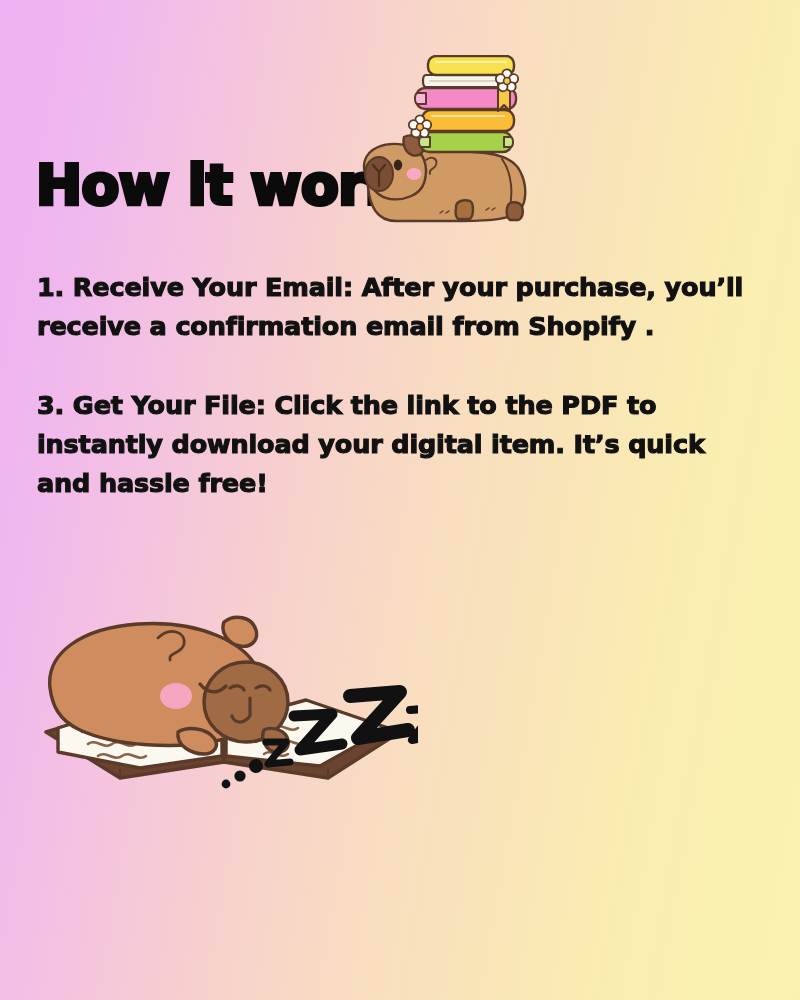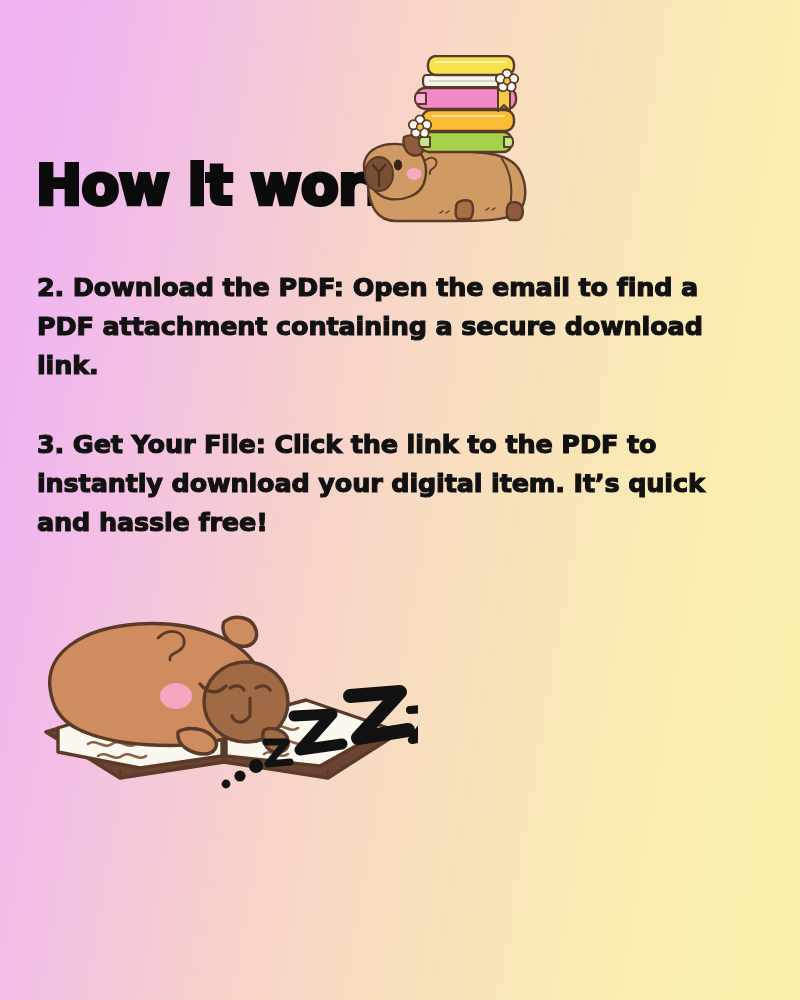--- a/index.html
+++ b/index.html
@@ -160,21 +160,21 @@
               <circle cx="-4.1" cy="5.7" r="4.6"></circle>
             <circle cx="-6.6" cy="-2.2" r="4.6"></circle>
           </g>
           <circle cx="0" cy="0" r="3.4" fill="#f6c64a" stroke="#5a3a28" stroke-width="1.5"></circle>
         </g>
       </g>
     </svg>
   </div>
 
   <div id="steps">
-    <p class="step">2. Download the PDF: Open the email to find a PDF attachment containing a secure download link.</p>
+    <p class="step">1. Receive Your Email: After your purchase, you’ll receive a confirmation email from Shopify .</p>
     <p class="step">3. Get Your File: Click the link to the PDF to instantly download your digital item. It’s quick and hassle free!</p>
   </div>
 
   <div id="capy-sleep">
     <svg class="illus" viewBox="0 0 390 200" xmlns="http://www.w3.org/2000/svg">
       <g stroke="#5a3a28" stroke-width="3.4" stroke-linejoin="round" stroke-linecap="round">
 
         <path fill="#6b4431" d="M18 140 L112 112 L196 132 L280 110 L372 140 L300 186 L196 170 L92 186 Z"></path>
 
         <path fill="#fbf8ef" d="M30 136 L114 110 L194 130 L194 164 L112 176 L30 160 Z"></path>

